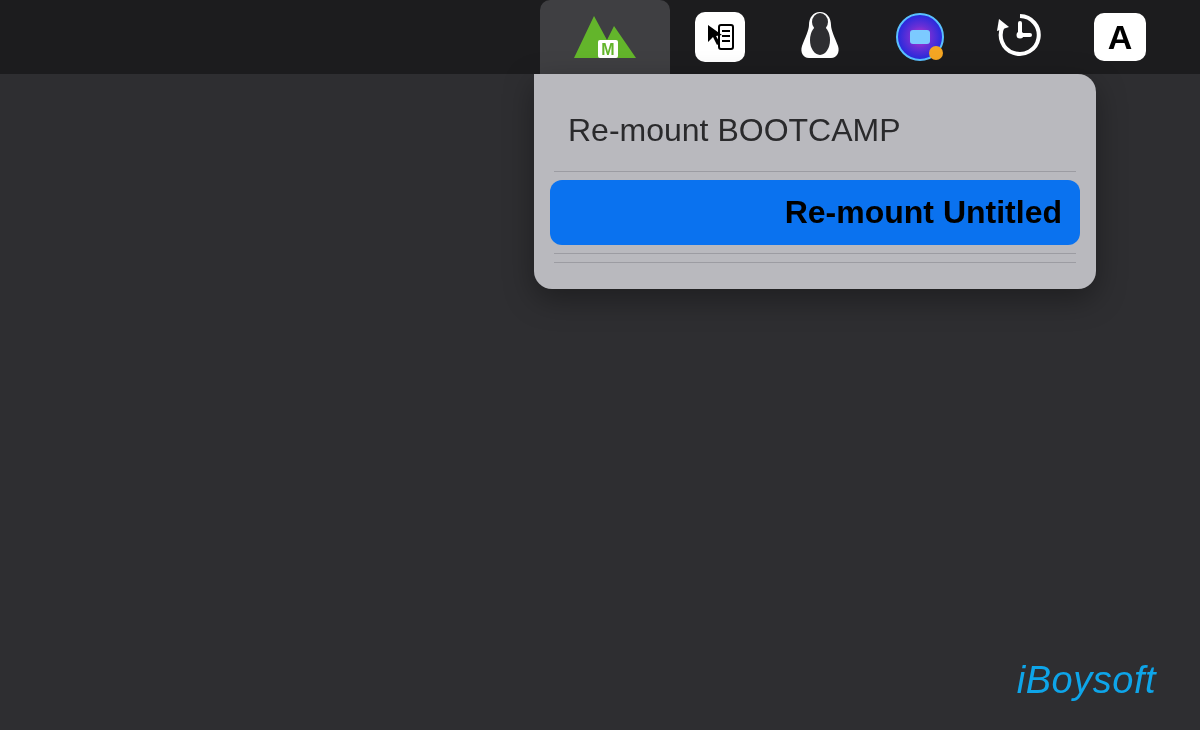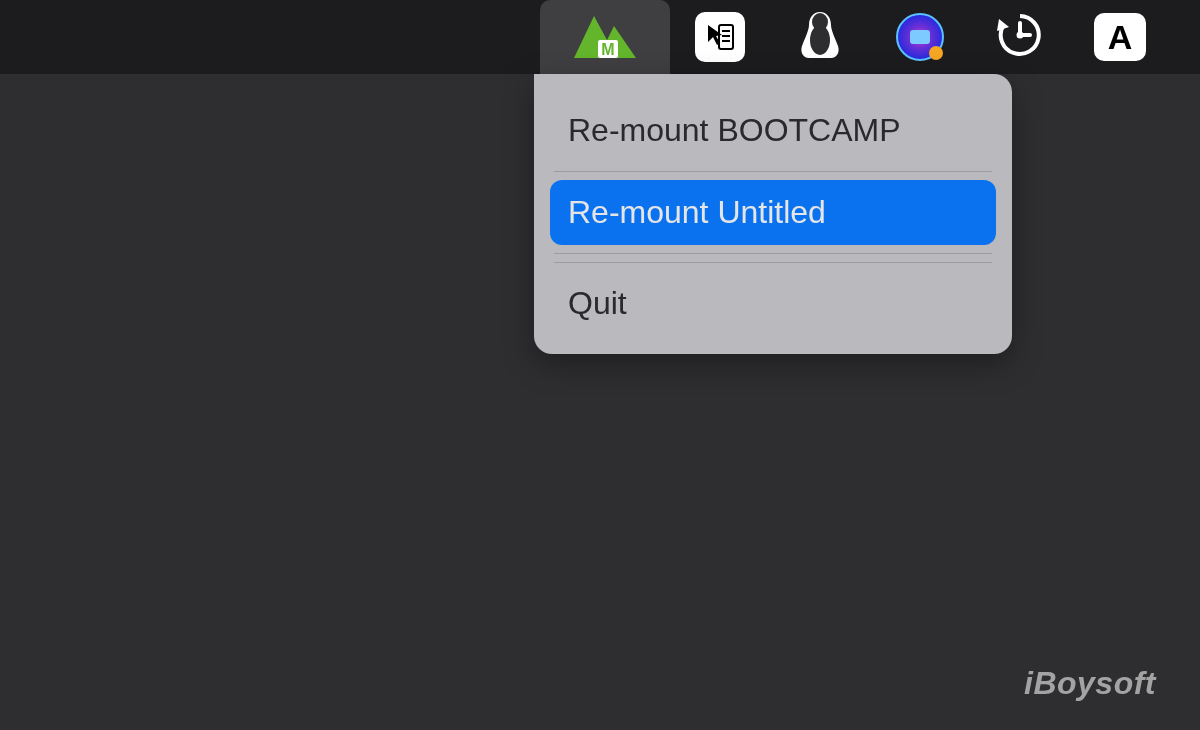--- a/index.html
+++ b/index.html
@@ -73,53 +73,54 @@
     border-radius:10px;
     display:flex;align-items:center;justify-content:center;
     font-weight:700; font-size:34px; color:#000;
   }
 
   
   .dropdown {
     position: absolute;
     left: 534px;
     top: 74px;
-    width: 478px;
+    width: 562px;
     background: #b9b9be;
     border-radius: 0 18px 18px 18px;
     padding: 24px 16px 18px 16px;
     box-shadow: 0 10px 30px rgba(0,0,0,0.35);
   }
   .menu-item {
     font-size: 32px;
     color: #2a2a2c;
     padding: 14px 18px;
     border-radius: 12px;
     cursor: default;
   }
   .menu-item.highlight {
     background: #0a72ef;
-    color: #e5e5e5;
-    font-weight: 400;
+    color: #000000;
+    font-weight: 700;
+    text-align: right;
   }
   .menu-sep {
     height: 1px;
     background: #9c9ca2;
     margin: 8px 4px;
   }
 
   
   .watermark {
     position: absolute;
     right: 44px;
     bottom: 28px;
     font-style: italic;
-    font-weight: 700;
-    font-size: 32px;
-    color: #a3a3a3;
+    font-weight: 400;
+    font-size: 38px;
+    color: #0ea5e9;
     letter-spacing: 0.5px;
   }
 </style>
 </head>
 <body>
 
 <div class="menubar">
 
   <div class="menubar-item active">
     <span class="mounty-icon">
@@ -176,16 +177,15 @@
   </div>
 
 </div>
 
 <div class="dropdown">
   <div class="menu-item">Re-mount BOOTCAMP</div>
   <div class="menu-sep"></div>
   <div class="menu-item highlight">Re-mount Untitled</div>
   <div class="menu-sep"></div>
   <div class="menu-sep"></div>
-  <div class="menu-item">Quit</div>
 </div>
 
 <div class="watermark">iBoysoft</div>
 
 </body></html>

